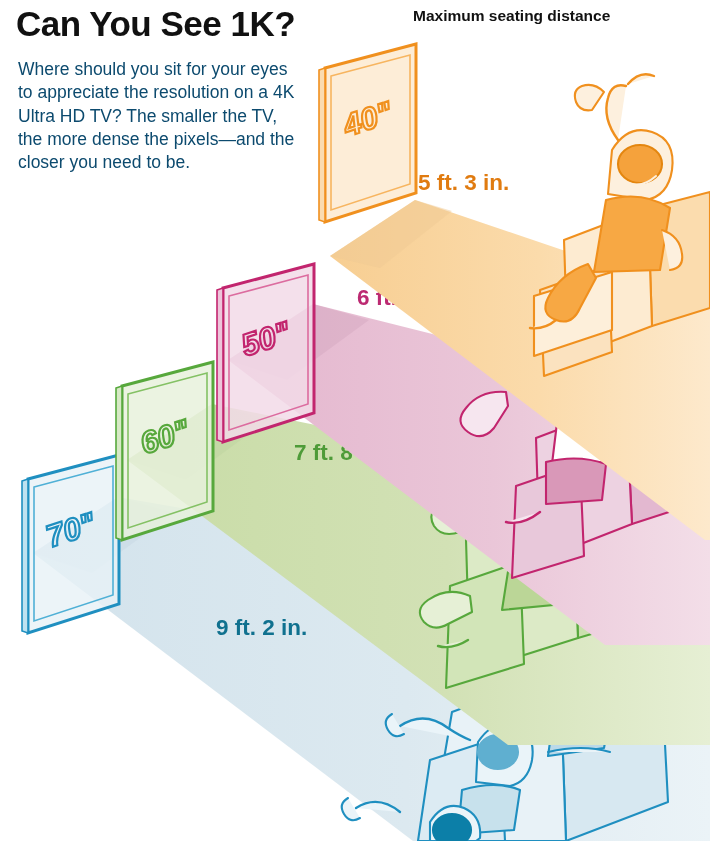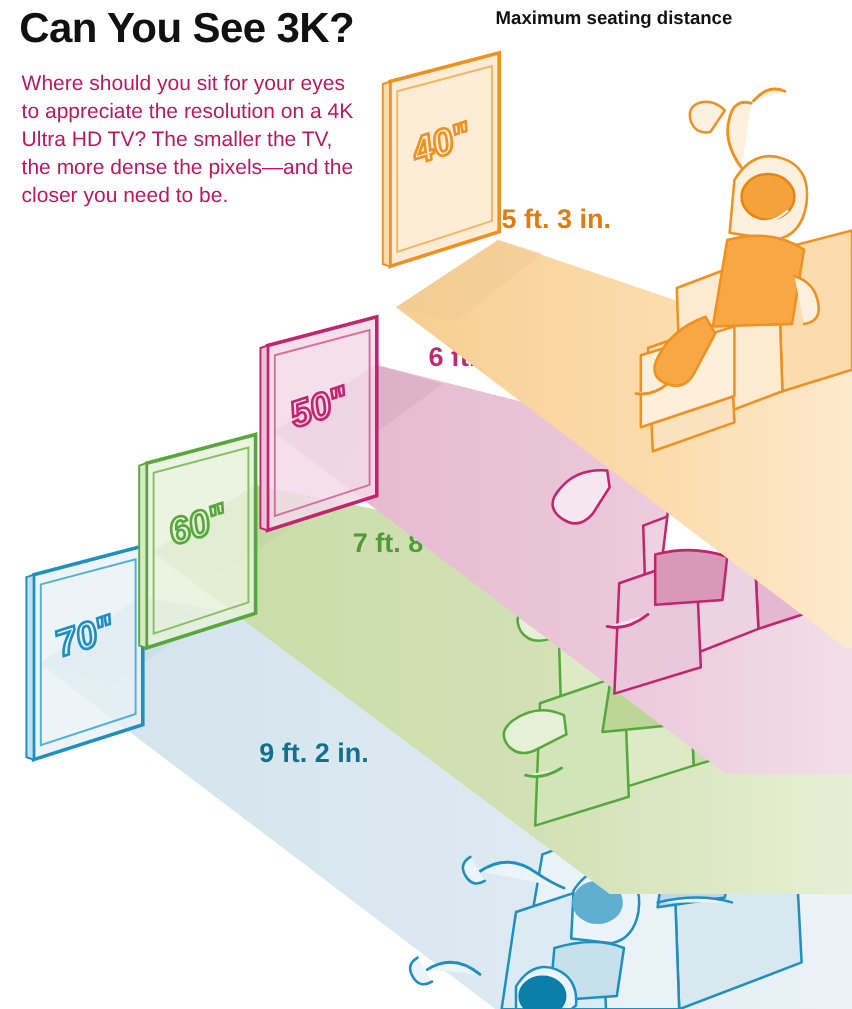--- a/index.html
+++ b/index.html
@@ -14,21 +14,21 @@
   svg#art{position:absolute;left:0;top:0;width:710px;height:841px;display:block;}
 
   
   .hdr-title{
     position:absolute;left:16px;top:6px;width:330px;
     font-size:35px;font-weight:bold;letter-spacing:-0.5px;
     color:#111111;line-height:1.05;
   }
   .hdr-deck{
     position:absolute;left:18px;top:58px;width:280px;
-    font-size:17.5px;line-height:1.33;color:#be185d;
+    font-size:17.5px;line-height:1.33;color:#0c4a6e;
   }
   .hdr-right{
     position:absolute;left:413px;top:6px;width:290px;
     font-size:15.5px;font-weight:bold;line-height:1.28;color:#111111;
   }
   .hdr-right span{display:block;}
 </style>
 </head>
 <body>
 
@@ -218,21 +218,21 @@
           <path d="M556,320 q-12,10 -26,8" stroke-width="2.4"></path>
           <path d="M662,230 q18,6 20,24 q2,14 -12,16"></path>
         </g>
         <ellipse cx="640" cy="164" rx="22" ry="19" fill="#F5A23C" stroke="#E4860F"></ellipse>
         <path d="M620,178 q18,14 36,-2" stroke="#FDF0DE" stroke-width="2"></path>
       </g>
     </g>
 
   </svg>
 
-  <div class="hdr-title">Can You See 3K?</div>
+  <div class="hdr-title">Can You See 1K?</div>
 
   <div class="hdr-deck">Where should you sit for your eyes to appreciate the resolution on a 4K Ultra HD TV? The smaller the TV, the more dense the pixels—and the closer you need to be.</div>
 
   <div class="hdr-right">
     <span>Maximum seating distance</span>
   </div>
 
 </div>
 
 </body></html>

